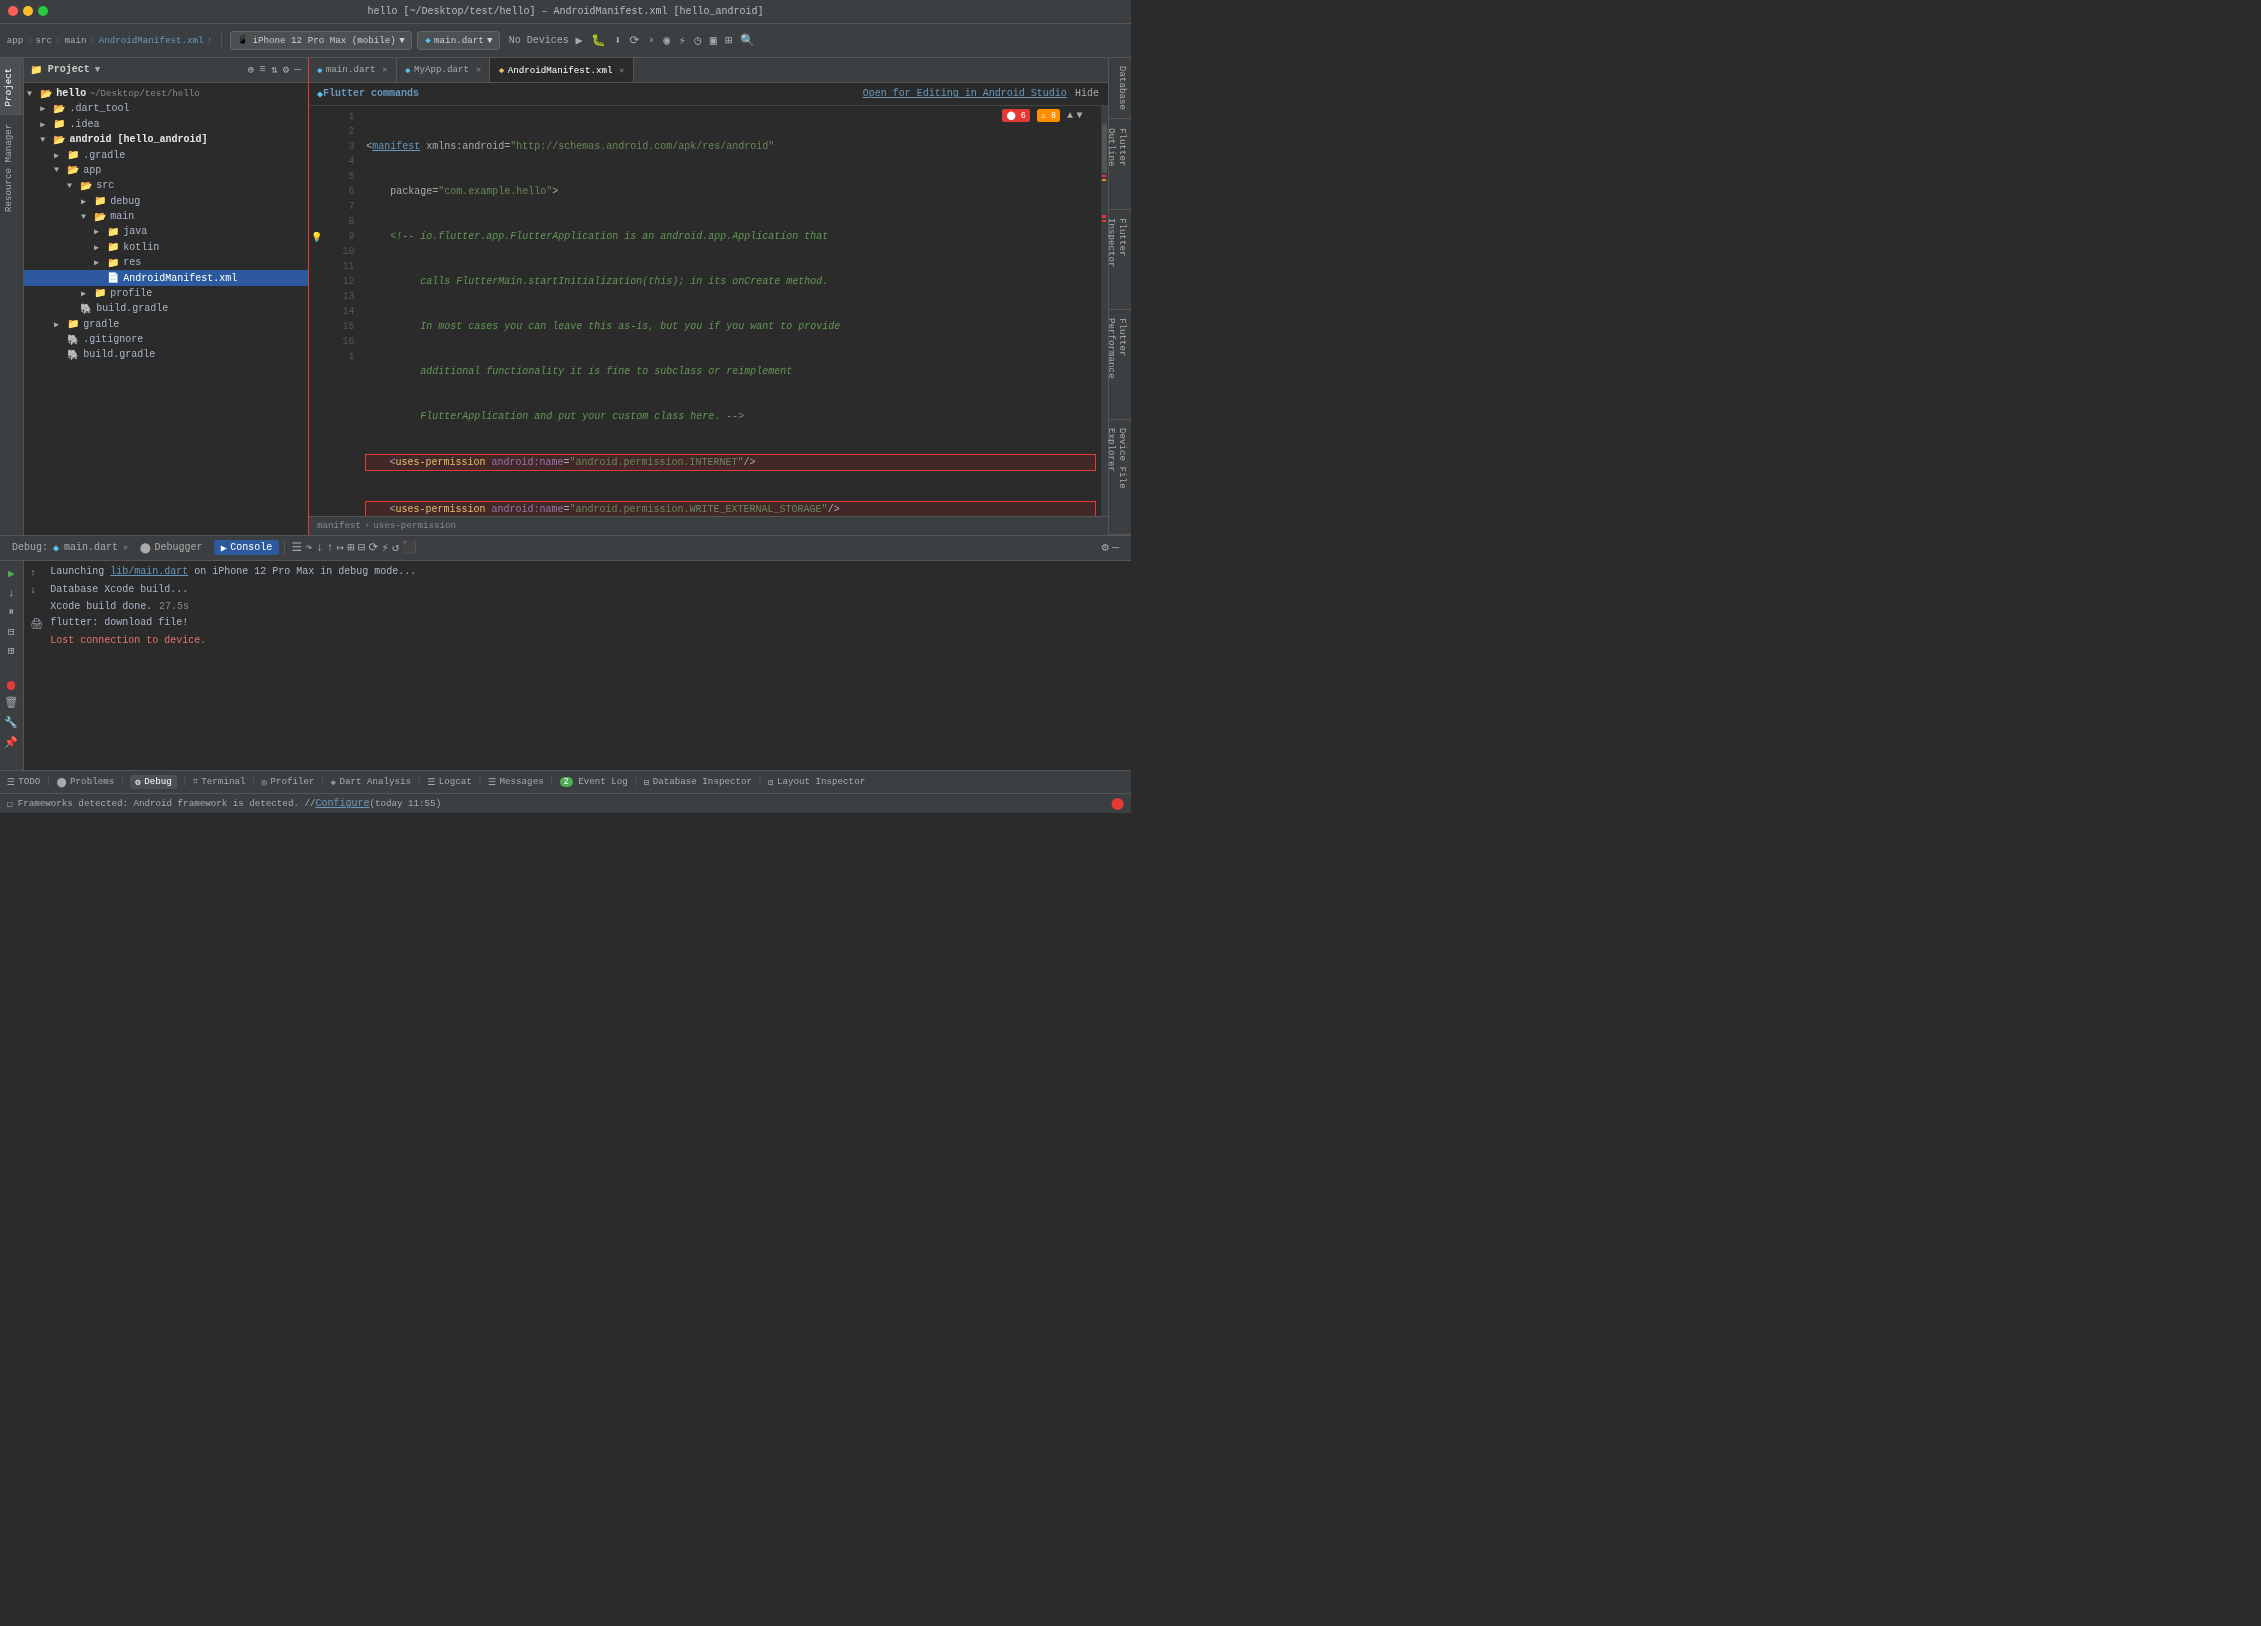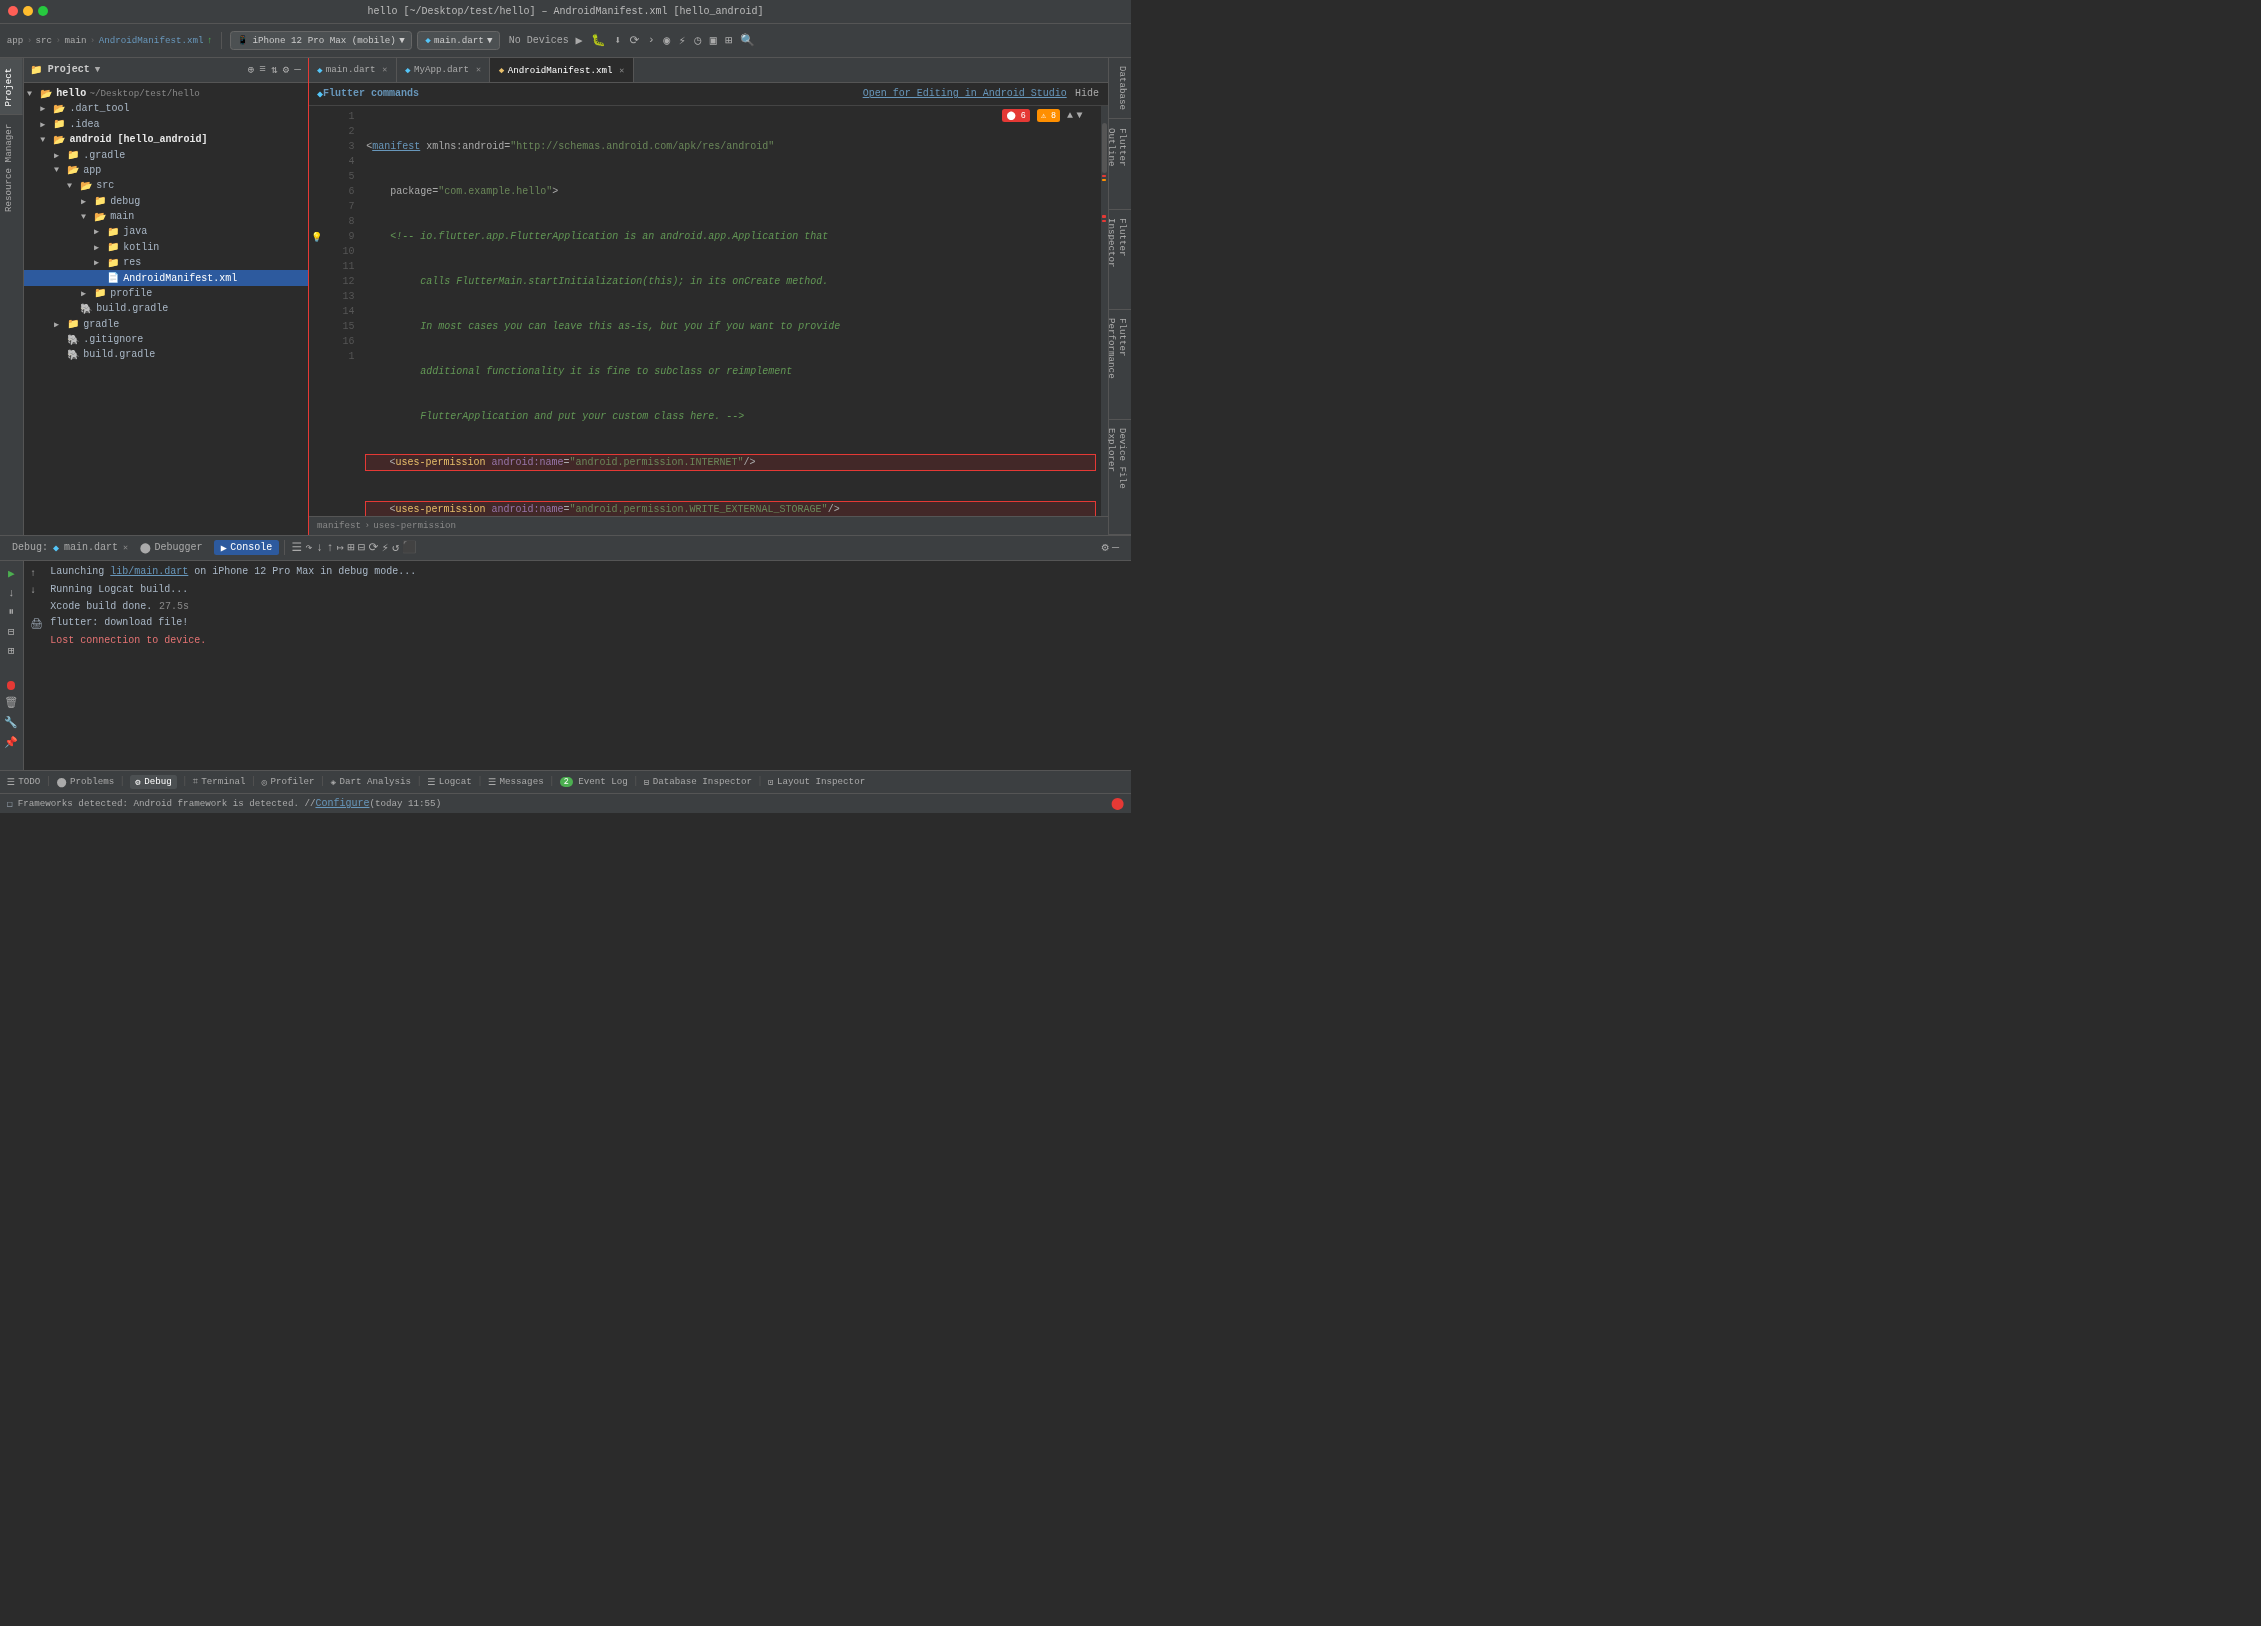--- a/index.html
+++ b/index.html
@@ -890,21 +890,21 @@
       <div class="bottom-action-icon" style="color:#aaa;">📌</div>
     </div>
 
     <div class="console-content">
       <div class="console-line">
         <span class="console-icon" style="color:#aaa;">↑</span>
         <span class="console-text">Launching <span class="console-link">lib/main.dart</span> on iPhone 12 Pro Max in debug mode...</span>
       </div>
       <div class="console-line">
         <span class="console-icon" style="color:#aaa;">↓</span>
-        <span class="console-text">Running Logcat build...</span>
+        <span class="console-text">Database Xcode build...</span>
       </div>
       <div class="console-line">
         <span class="console-icon"> </span>
         <span class="console-text">Xcode build done.<span class="console-time">27.5s</span></span>
       </div>
       <div class="console-line">
         <span class="console-icon">🖨</span>
         <span class="console-text">flutter: download file!</span>
       </div>
       <div class="console-line">

